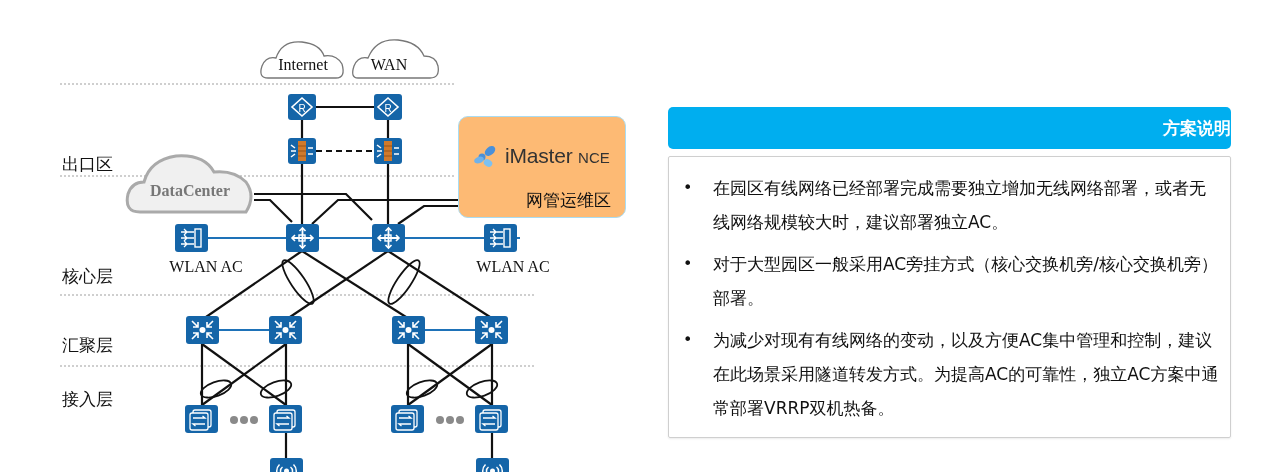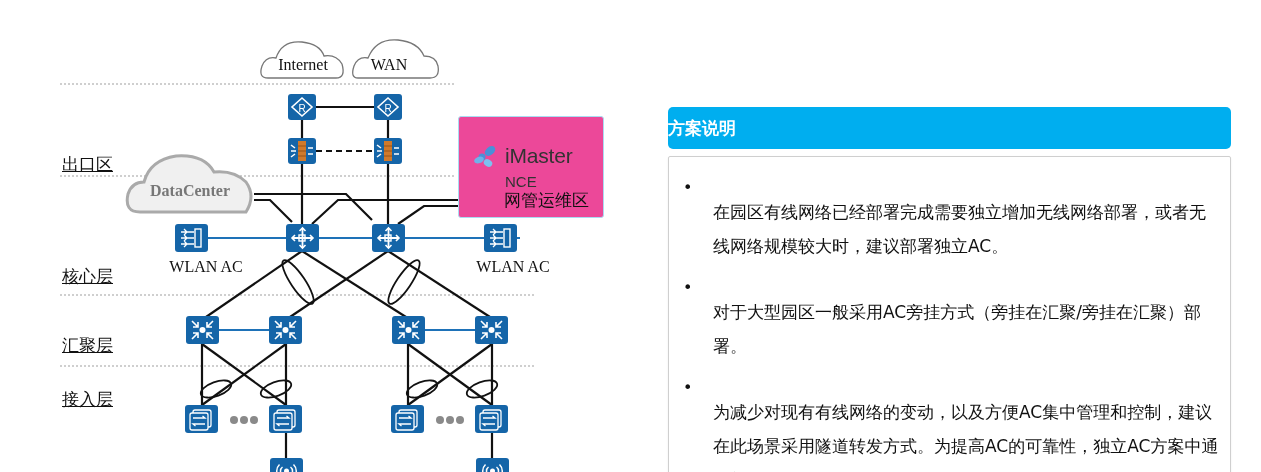--- a/index.html
+++ b/index.html
@@ -1,29 +1,29 @@
 <!DOCTYPE html>
 <html><head>
 <meta charset="utf-8">
 <style>
   html, body { margin: 0; padding: 0; background: #ffffff; }
   body { width: 1261px; height: 472px; position: relative; overflow: hidden; font-family: "DejaVu Sans", sans-serif; }
   #diagram { position: absolute; left: 0; top: 0; width: 660px; height: 472px; padding-left: 33px; }
-  .zone-label { position: absolute; left: 62px; font-size: 17px; color: #111; font-family: "DejaVu Sans", sans-serif; text-decoration: underline; }
-  .nce-box { position: absolute; left: 458px; top: 116px; width: 146px; height: 102px; background: #ec4899; border: 1px solid #a9dcf2; border-radius: 3px; box-sizing: border-box; }
+  .zone-label { position: absolute; left: 62px; font-size: 17px; color: #111; font-family: "DejaVu Sans", sans-serif; }
+  .nce-box { position: absolute; left: 458px; top: 116px; width: 168px; height: 102px; background: #fdba74; border: 1px solid #a9dcf2; border-radius: 10px; box-sizing: border-box; }
   .nce-logo { position: absolute; left: 14px; top: 26px; width: 26px; height: 26px; }
   .nce-title { position: absolute; left: 46px; top: 27px; font-family: "Liberation Sans", sans-serif; font-size: 21px; color: #333; letter-spacing: -0.2px; }
   .nce-title small { font-size: 15px; letter-spacing: 0; }
   .nce-zone { position: absolute; right: 14px; top: 72px; font-size: 17px; color: #111; font-family: Liberation Serif, serif; }
   #panel { position: absolute; left: 668px; top: 107px; width: 563px; }
-  .panel-header { height: 42px; background: #00aeef; border-radius: 5px; color: #fff; font-weight: bold; font-size: 17px; text-align: left; line-height: 42px; }
+  .panel-header { height: 42px; background: #00aeef; border-radius: 5px; color: #fff; font-weight: bold; font-size: 17px; text-align: right; line-height: 42px; }
   .panel-body { margin-top: 7px; border: 1px solid #cfcfcf; border-radius: 2px; padding: 14px 10px 4px 10px; box-shadow: 0 1px 2px rgba(0,0,0,0.08); }
   .bullet-item { display: flex; align-items: flex-start; margin-bottom: 8px; }
   .bullet-dot { width: 30px; flex: 0 0 30px; font-size: 16px; line-height: 34px; color: #111; padding-left: 4px; }
-  .bullet-text { font-family: "DejaVu Sans", "Liberation Serif", serif; font-size: 17px; line-height: 34px; color: #111; margin-top: 24px; }
+  .bullet-text { font-family: "DejaVu Sans", "Liberation Serif", serif; font-size: 17px; line-height: 34px; color: #111; }
 </style>
 </head>
 <body>
 
 <div id="diagram">
   <svg width="660" height="472" viewBox="0 0 660 472" xmlns="http://www.w3.org/2000/svg" style="position:absolute;left:0;top:0">
     <defs>
       <g id="router-glyph">
         <rect x="0" y="0" width="28" height="26" rx="3" fill="#1565a8"></rect>
         <path d="M14 4 L24 13 L14 22 L4 13 Z" fill="none" stroke="#fff" stroke-width="1.6"></path>
@@ -182,20 +182,20 @@
 
 <div id="panel">
   <div class="panel-header">方案说明</div>
   <div class="panel-body">
     <div class="bullet-item">
       <span class="bullet-dot">•</span>
       <span class="bullet-text">在园区有线网络已经部署完成需要独立增加无线网络部署，或者无线网络规模较大时，建议部署独立AC。</span>
     </div>
     <div class="bullet-item">
       <span class="bullet-dot">•</span>
-      <span class="bullet-text">对于大型园区一般采用AC旁挂方式（旁挂在汇聚/旁挂在汇聚）部署。</span>
+      <span class="bullet-text">对于大型园区一般采用AC旁挂方式（核心交换机旁/核心交换机旁）部署。</span>
     </div>
     <div class="bullet-item">
       <span class="bullet-dot">•</span>
       <span class="bullet-text">为减少对现有有线网络的变动，以及方便AC集中管理和控制，建议在此场景采用隧道转发方式。为提高AC的可靠性，独立AC方案中通常部署VRRP双机热备。</span>
     </div>
   </div>
 </div>
 
 </body></html>

